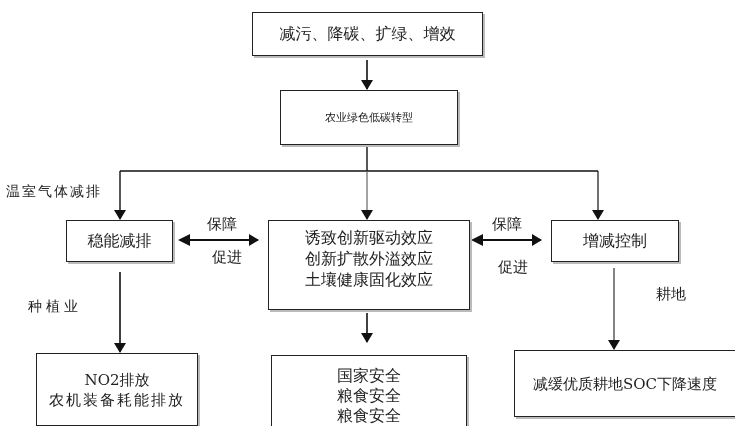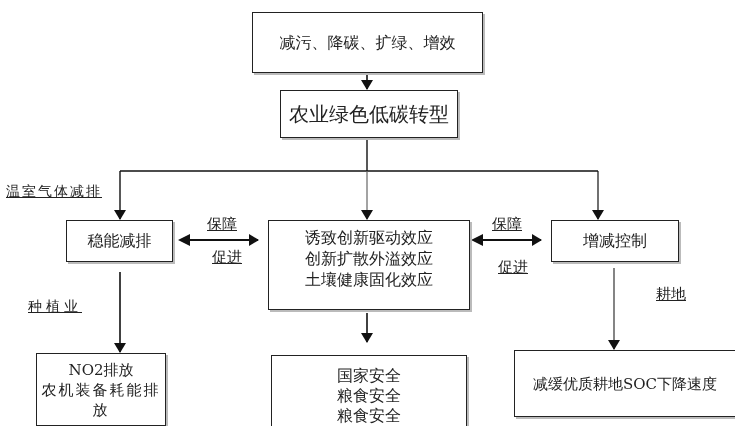--- a/index.html
+++ b/index.html
@@ -2,21 +2,21 @@
 <html><head>
 <meta charset="utf-8">
 <style>
   html, body { margin: 0; padding: 0; background: #ffffff; }
   body { width: 735px; height: 426px; position: relative; overflow: hidden;
          font-family: "DejaVu Serif", "Liberation Serif", serif; color: #222; }
   .box { position: absolute; border: 1.6px solid #222; background: #fff; box-sizing: border-box;
          display: flex; flex-direction: column; align-items: center; justify-content: center;
          font-size: 15px; line-height: 20px; text-align: center; }
   .box.shadow { box-shadow: 2px 2px 0 #bbb; }
-  .label { position: absolute; font-size: 14px; white-space: nowrap; text-decoration: underline; }
+  .label { position: absolute; font-size: 14px; white-space: nowrap; }
   svg#wires { position: absolute; left: 0; top: 0; }
 </style>
 </head>
 <body>
 
 <svg id="wires" width="735" height="426">
   <defs>
     <marker id="arr" markerWidth="10" markerHeight="12" refX="9" refY="6" orient="auto" markerUnits="userSpaceOnUse">
       <path d="M0,0 L10,6 L0,12 Z" fill="#111"></path>
     </marker>
@@ -36,43 +36,43 @@
   <path d="M178,240 L190,234 L190,246 Z" fill="#111"></path>
 
   <line x1="480" y1="240" x2="541" y2="240" stroke="#111" stroke-width="2" marker-end="url(#arr)"></line>
   <path d="M471,240 L483,234 L483,246 Z" fill="#111"></path>
 
   <line x1="120" y1="272" x2="120" y2="352" stroke="#111" stroke-width="1.6" marker-end="url(#arr)"></line>
   <line x1="367" y1="313" x2="367" y2="342" stroke="#111" stroke-width="1.6" marker-end="url(#arr)"></line>
   <line x1="614" y1="268" x2="614" y2="349" stroke="#333" stroke-width="1.2" marker-end="url(#arr)"></line>
 </svg>
 
-<div class="box shadow" style="left:252px; top:12px; width:231px; height:61px; font-size:16px;">
+<div class="box shadow" style="left:252px; top:12px; width:231px; height:44px; font-size:16px;">
   <span>减污、降碳、扩绿、增效</span>
 </div>
 
-<div class="box shadow" style="left:280px; top:90px; width:178px; height:48px; font-size:20px;">
+<div class="box shadow" style="left:280px; top:90px; width:178px; height:55px; font-size:11px;">
   <span>农业绿色低碳转型</span>
 </div>
 
 <div class="box shadow" style="left:66px; top:220px; width:107px; height:42px; font-size:16px;">
   <span>稳能减排</span>
 </div>
 
 <div class="box shadow" style="left:268px; top:220px; width:202px; height:90px; justify-content:flex-start; padding-top:6px; font-size:16px; line-height:21px;">
   <span>诱致创新驱动效应</span>
   <span>创新扩散外溢效应</span>
   <span>土壤健康固化效应</span>
 </div>
 
 <div class="box shadow" style="left:551px; top:220px; width:128px; height:42px; font-size:16px;">
   <span>增减控制</span>
 </div>
 
-<div class="box shadow" style="left:36px; top:353px; width:130px; height:73px; font-size:15px;">
+<div class="box shadow" style="left:36px; top:353px; width:162px; height:73px; font-size:15px;">
   <span>NO2排放</span>
   <span style="letter-spacing:2px;">农机装备耗能排放</span>
 </div>
 
 <div class="box shadow" style="left:271px; top:343px; width:196px; height:81px; font-size:16px;margin-top:12px;">
   <span>国家安全</span>
   <span>粮食安全</span>
   <span>粮食安全</span>
 </div>
 

